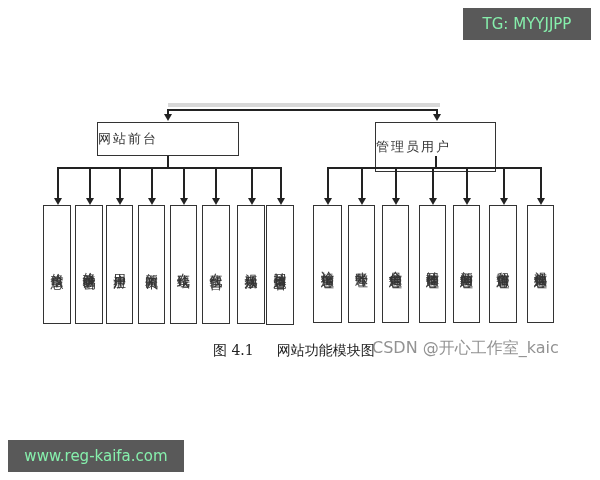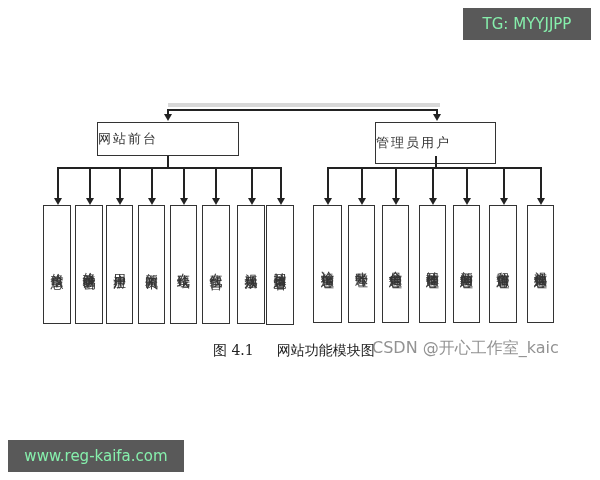--- a/index.html
+++ b/index.html
@@ -26,21 +26,21 @@
 <div class="grey-bar" style="left:168px;top:103px;width:272px;height:4px;"></div>
 <div class="line" style="left:167px;top:109px;width:270px;height:1.5px;"></div>
 <div class="line" style="left:167px;top:109px;width:1.5px;height:6px;"></div>
 <div class="arrow" style="left:164px;top:114px;"></div>
 <div class="line" style="left:436px;top:109px;width:1.5px;height:6px;"></div>
 <div class="arrow" style="left:433px;top:114px;"></div>
 
 <div class="box top-box" style="left:97px;top:122px;width:142px;height:34px;">
   <span>网站前台</span>
 </div>
-<div class="box top-box" style="left:375px;top:122px;width:121px;height:42px;">
+<div class="box top-box" style="left:375px;top:122px;width:121px;height:50px;">
   <span>管理员用户</span>
 </div>
 
 <div class="line" style="left:167px;top:156px;width:1.5px;height:12px;"></div>
 <div class="line" style="left:57px;top:167px;width:224px;height:1.5px;"></div>
 
 <div class="line" style="left:435px;top:156px;width:1.5px;height:12px;"></div>
 <div class="line" style="left:327px;top:167px;width:214px;height:1.5px;"></div>
 
 <div class="line" style="left:57px;top:167px;width:1.5px;height:31px;"></div>

